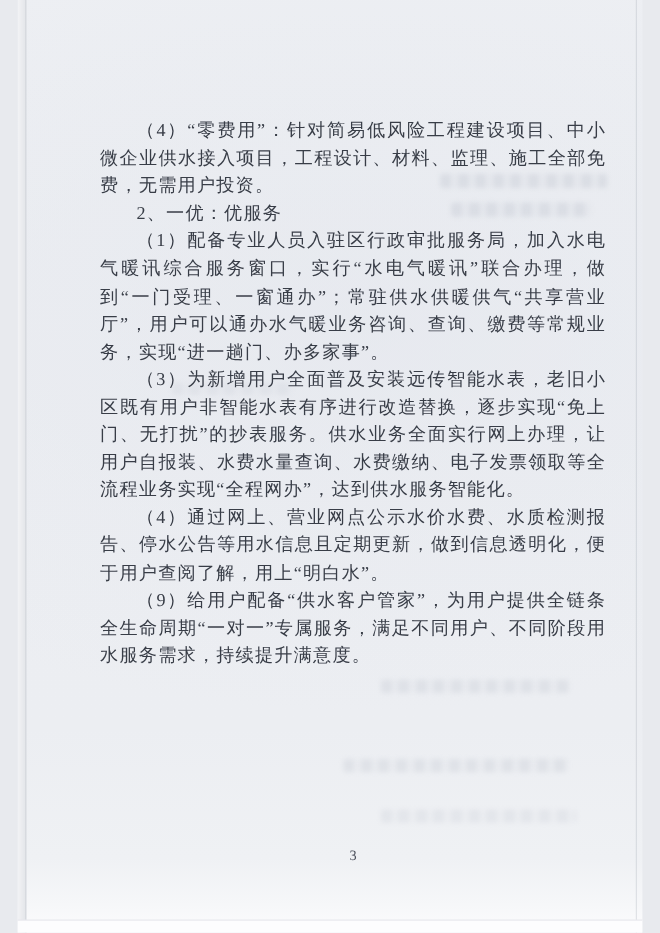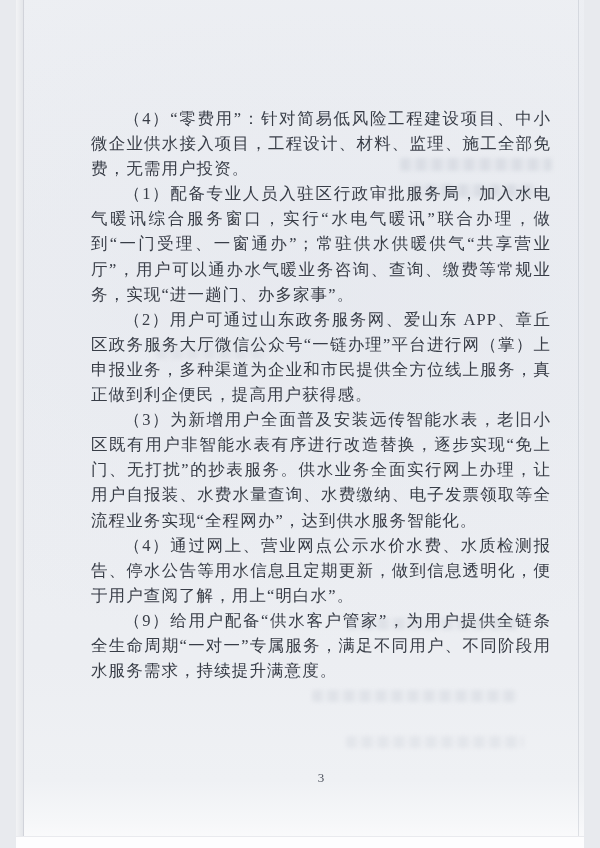--- a/index.html
+++ b/index.html
@@ -89,22 +89,22 @@
 
   <div class="bleed b1"></div>
   <div class="bleed b2"></div>
   <div class="bleed b3"></div>
   <div class="bleed b4"></div>
   <div class="bleed b5"></div>
   <div class="bleed b6"></div>
 
   <div class="doc-body">
     <p>（4）“零费用”：针对简易低风险工程建设项目、中小微企业供水接入项目，工程设计、材料、监理、施工全部免费，无需用户投资。</p>
+    <p>2、一优：优服务</p>
     <p>（1）配备专业人员入驻区行政审批服务局，加入水电气暖讯综合服务窗口，实行“水电气暖讯”联合办理，做到“一门受理、一窗通办”；常驻供水供暖供气“共享营业厅”，用户可以通办水气暖业务咨询、查询、缴费等常规业务，实现“进一趟门、办多家事”。</p>
-    <p>（2）用户可通过山东政务服务网、爱山东 APP、章丘区政务服务大厅微信公众号“一链办理”平台进行网（掌）上申报业务，多种渠道为企业和市民提供全方位线上服务，真正做到利企便民，提高用户获得感。</p>
     <p>（3）为新增用户全面普及安装远传智能水表，老旧小区既有用户非智能水表有序进行改造替换，逐步实现“免上门、无打扰”的抄表服务。供水业务全面实行网上办理，让用户自报装、水费水量查询、水费缴纳、电子发票领取等全流程业务实现“全程网办”，达到供水服务智能化。</p>
     <p>（4）通过网上、营业网点公示水价水费、水质检测报告、停水公告等用水信息且定期更新，做到信息透明化，便于用户查阅了解，用上“明白水”。</p>
     <p>（9）给用户配备“供水客户管家”，为用户提供全链条全生命周期“一对一”专属服务，满足不同用户、不同阶段用水服务需求，持续提升满意度。</p>
   </div>
 
   <div class="page-number">3</div>
 
 </div>
 
 </body></html>

